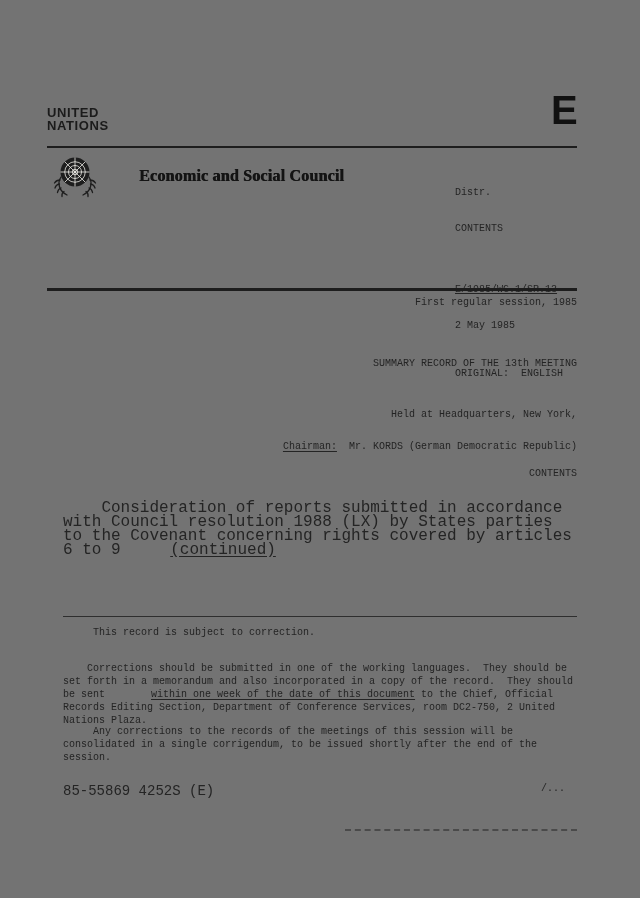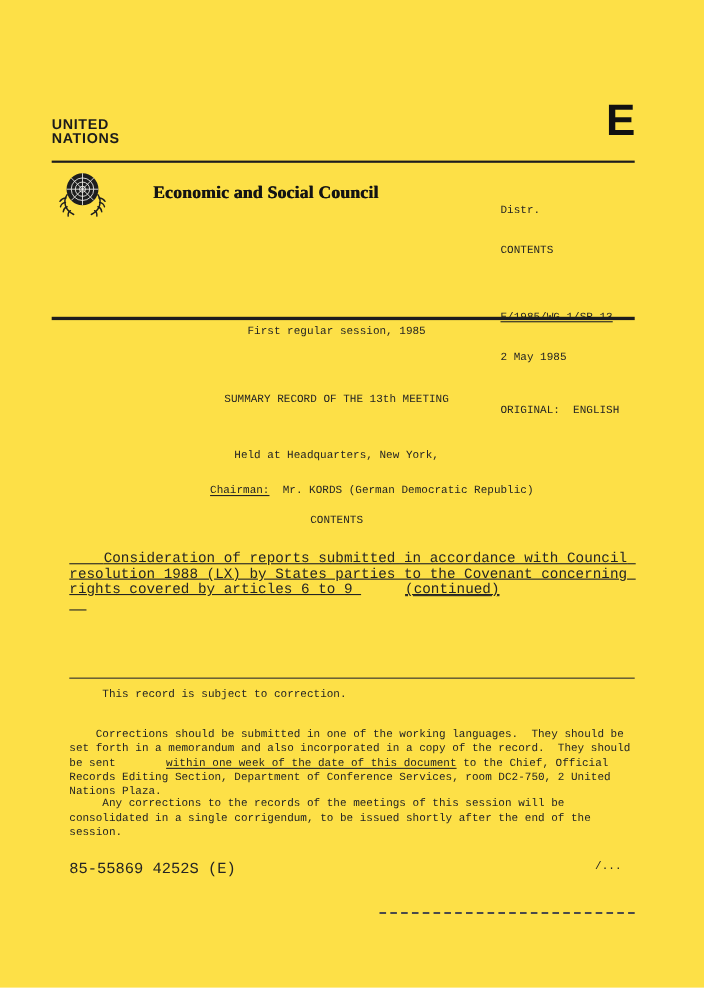--- a/index.html
+++ b/index.html
@@ -1,21 +1,21 @@
 <!DOCTYPE html>
 <html><head>
 <meta charset="utf-8">
 <style>
   * { margin: 0; padding: 0; box-sizing: border-box; }
   html, body { background: #ffffff; }
   .page {
     position: relative;
     width: 640px;
     height: 898px;
-    background: #fde047;
+    background: #737373;
     color: #242424;
     font-family: "Liberation Mono", "DejaVu Sans Mono", monospace;
     overflow: hidden;
   }
   .sans { font-family: "Liberation Sans", "DejaVu Sans", sans-serif; }
 
   .org-name {
     position: absolute; left: 47px; top: 106px;
     font-weight: bold; font-size: 13px; line-height: 13px;
     letter-spacing: 0.6px; color: #1b1b1b;
@@ -40,34 +40,34 @@
   }
 
   .distr-block {
     position: absolute; left: 455px; top: 163px;
     font-size: 10px; line-height: 12px; white-space: pre-wrap;
   }
   .distr-block .gap-a { margin-top: 25px; text-decoration: underline; }
   .distr-block .gap-b { margin-top: 12px; text-align: right; }
 
   .ctr {
-    position: absolute; left: 49px; width: 514px;
-    text-align: center; font-size: 10px; line-height: 12.5px;
+    position: absolute; left: 63px; width: 514px;
+    text-align: right; font-size: 10px; line-height: 12.5px;
     white-space: pre-wrap;
   }
   .session-line   { top: 297px; }
   .group-lines    { top: 317px; }
   .record-title   { top: 358px; }
   .held-lines     { top: 384px; }
   .chairman-line  { top: 428px; }
   .contents-title { top: 468px; }
 
   .para {
     position: absolute; left: 63px; width: 518px;
-    font-size: 13px; line-height: 14px; white-space: pre-wrap; text-decoration: underline;
+    font-size: 16px; line-height: 14px; white-space: pre-wrap;
   }
   .contents-para { top: 487px; }
 
   .note-para {
     position: absolute; left: 63px; width: 520px;
     font-size: 10px; line-height: 13px; white-space: pre-wrap;
     text-indent: 30px;
   }
   .note1         { top: 626px; }
   .corrections   { top: 649px; }

